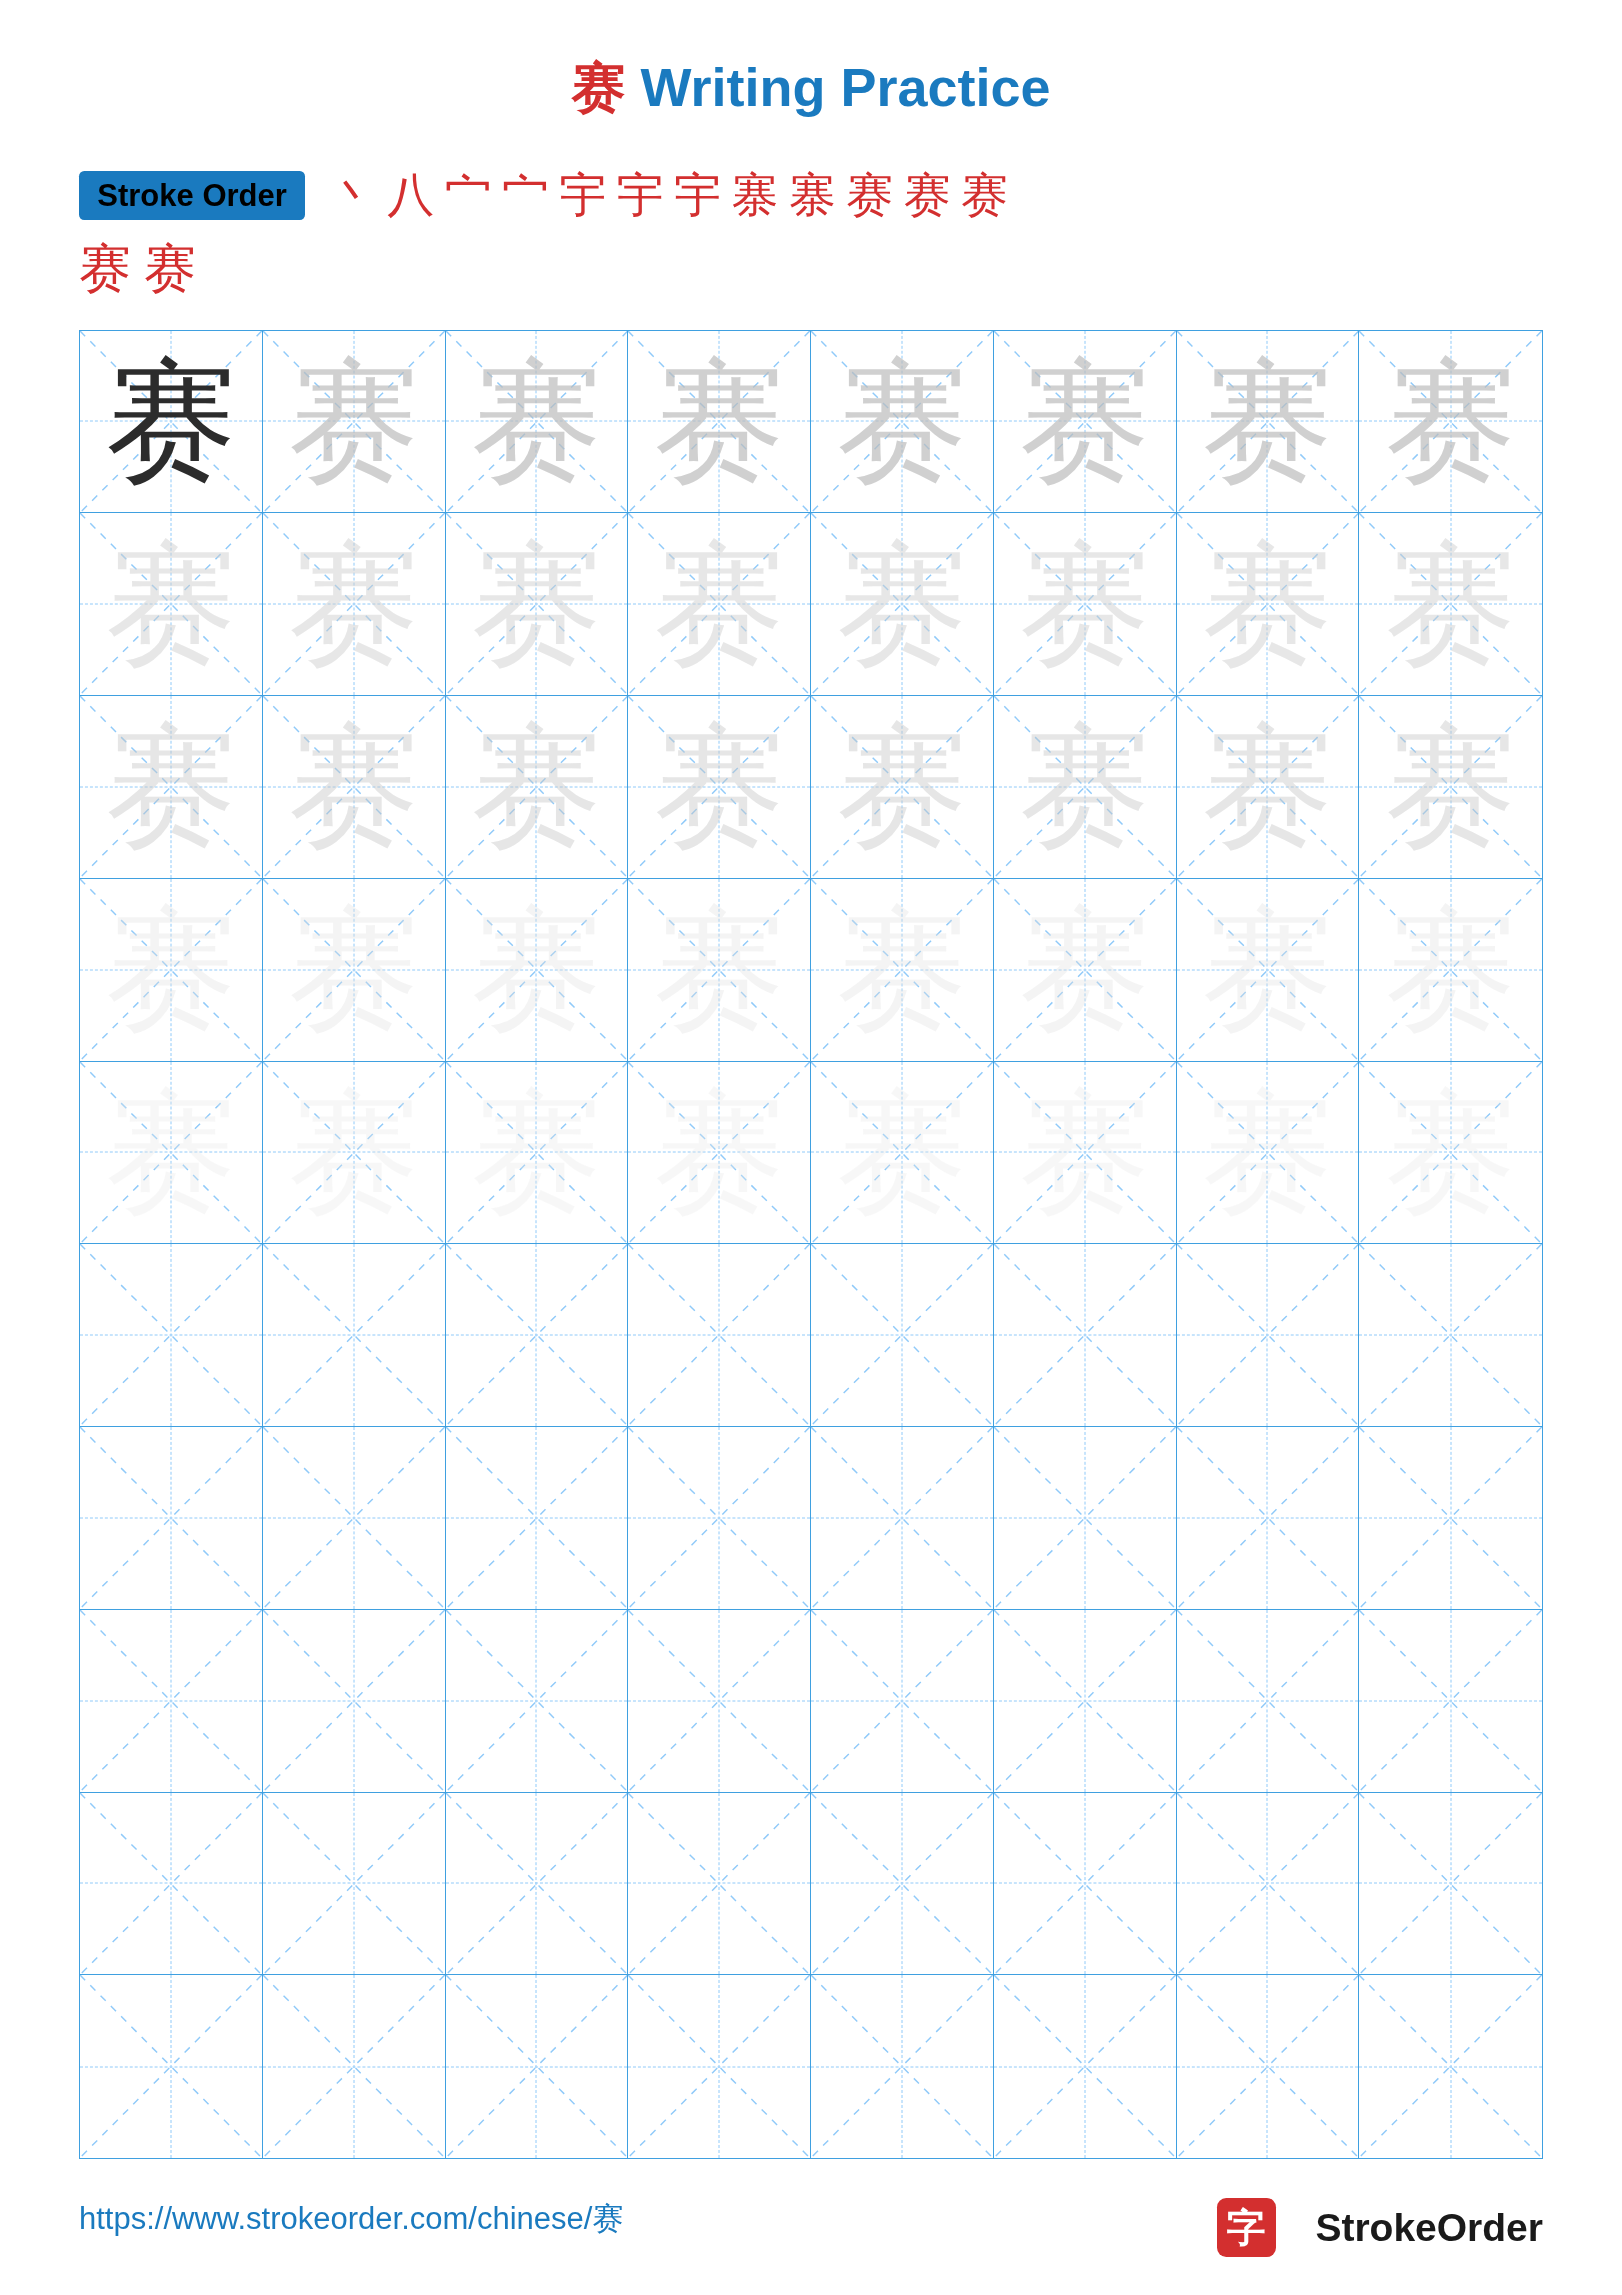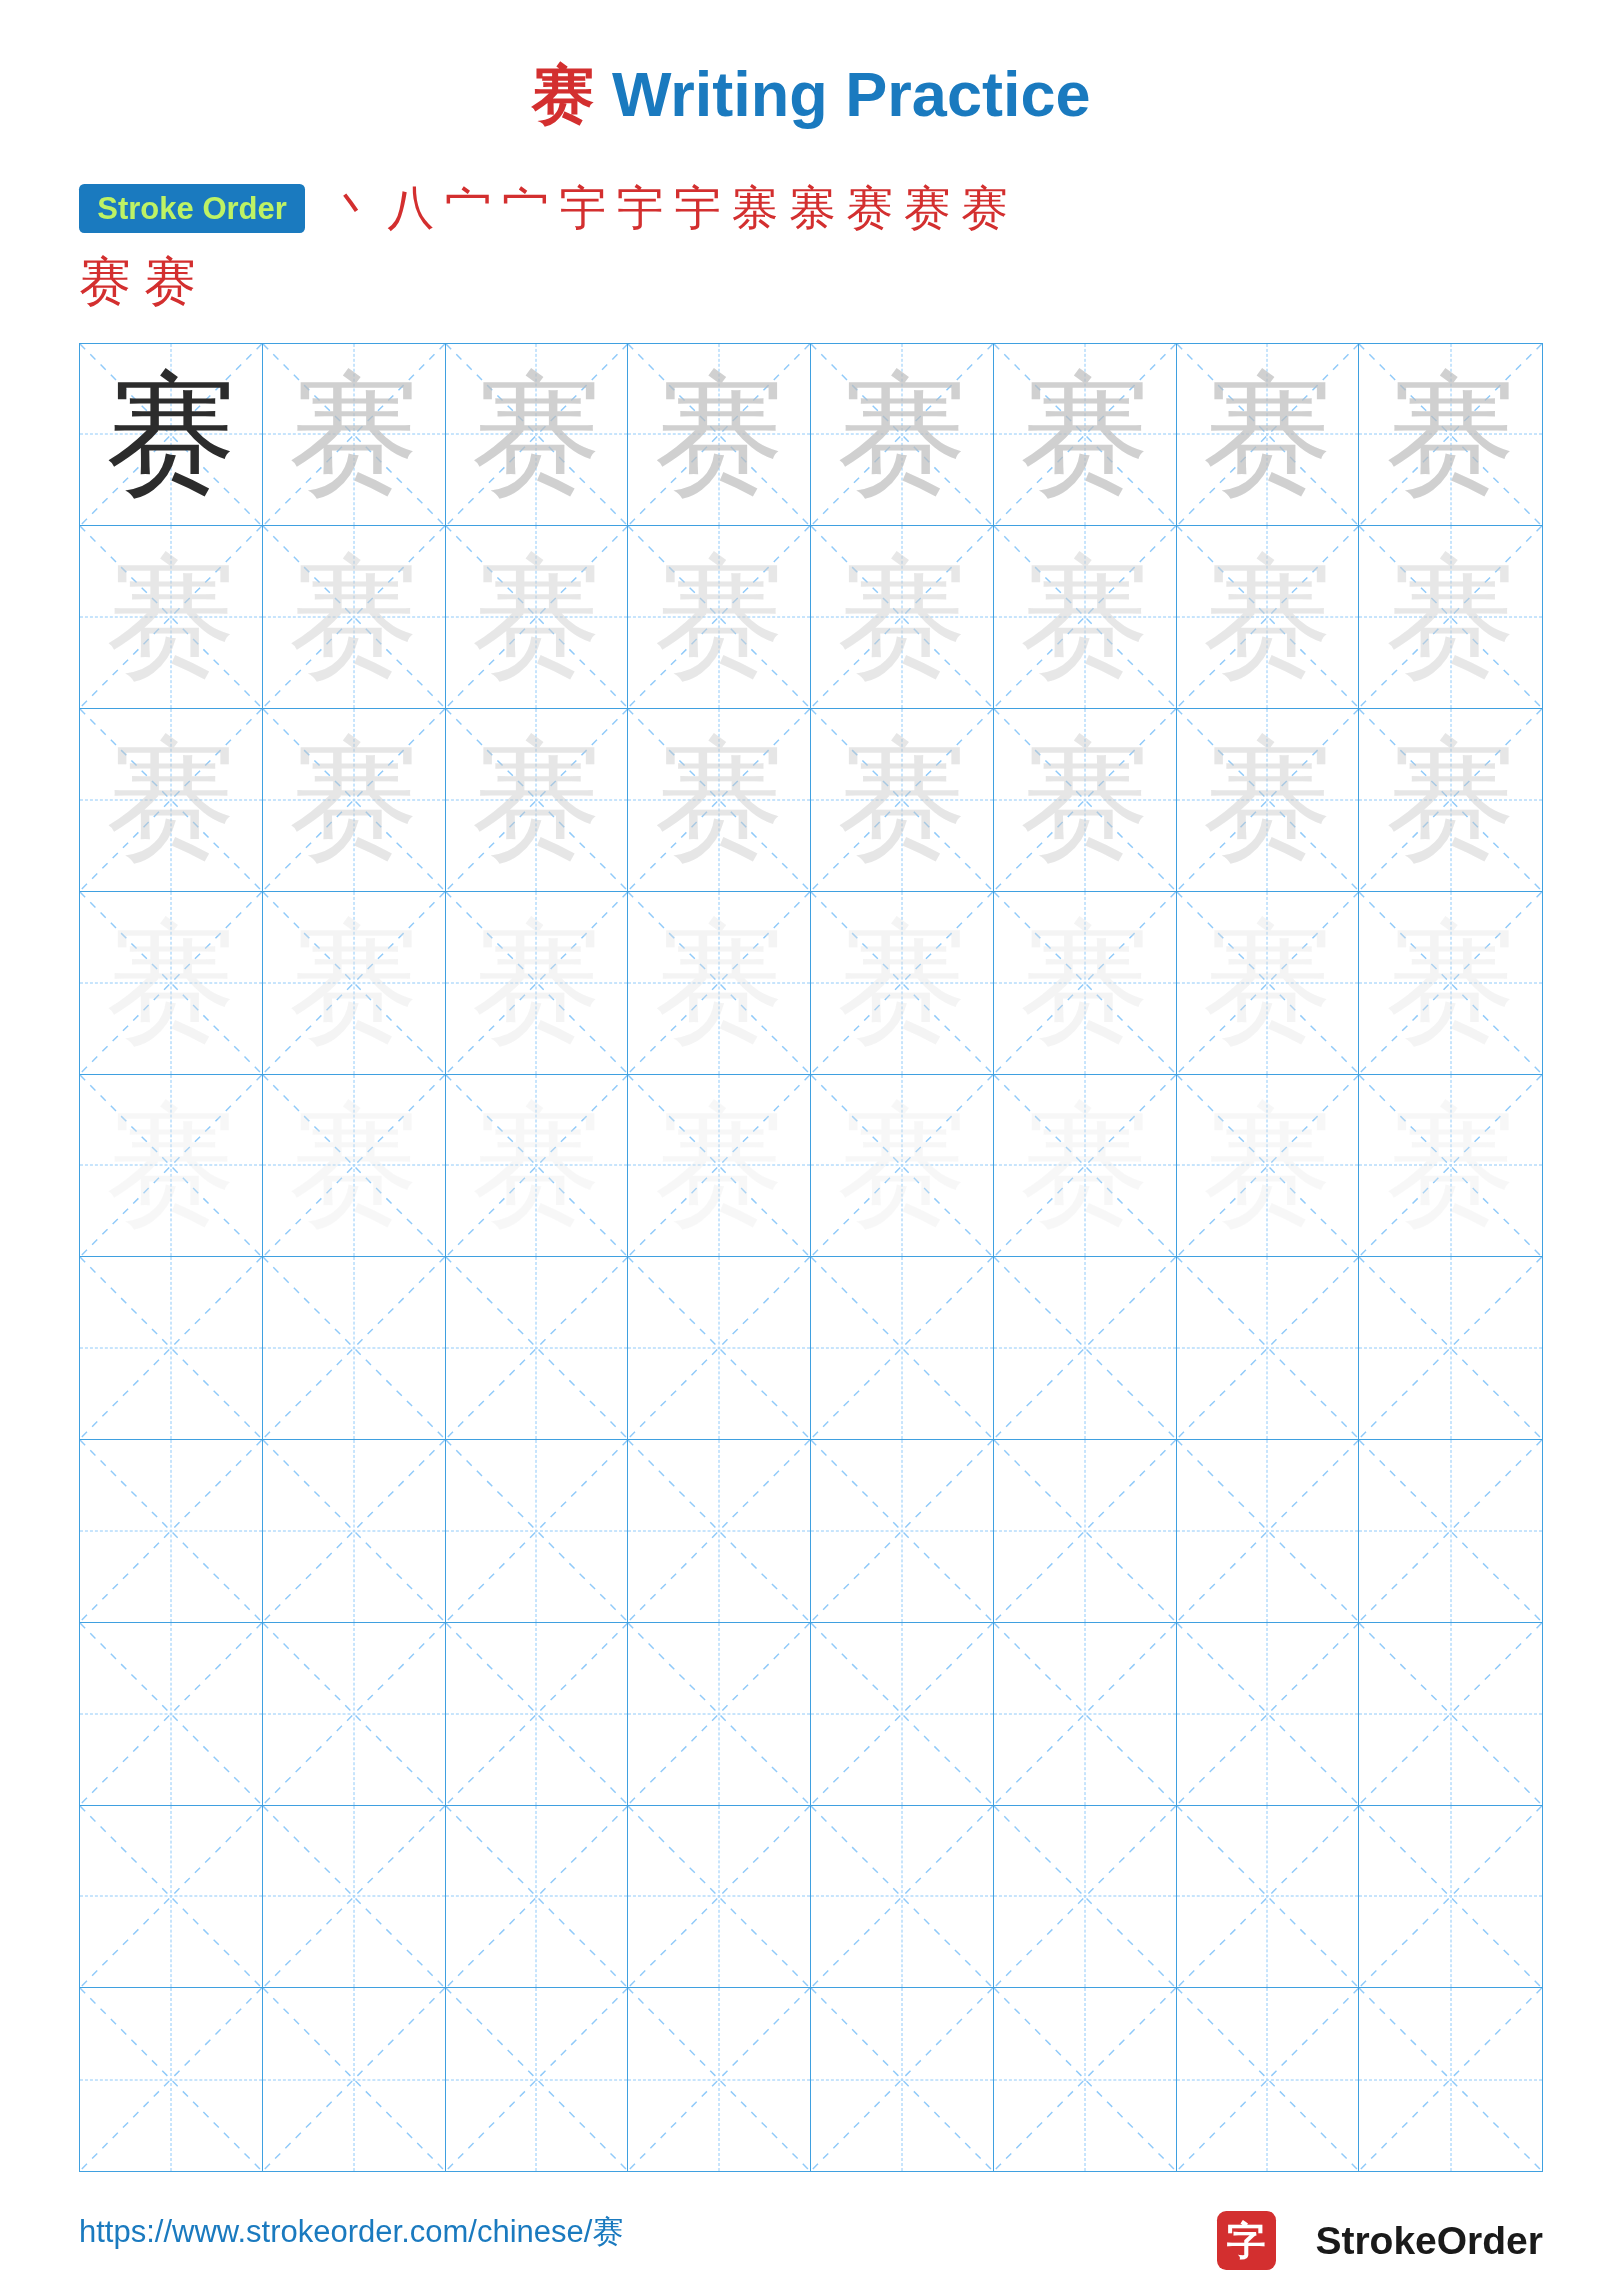--- a/index.html
+++ b/index.html
@@ -15,41 +15,41 @@
       width: 1622px;
       min-height: 2295px;
       background: #fff;
       padding: 52px 79px;
       display: flex;
       flex-direction: column;
       align-items: center;
     }
 
     .title {
-      font-size: 63px;
+      font-size: 54px;
       font-weight: bold;
       color: #1a7abf;
       margin-bottom: 39px;
       text-align: center;
       font-family: Arial, sans-serif;
     }
     .title-char {
       color: #d32f2f;
     }
 
     .stroke-order-row {
       display: flex;
       align-items: center;
       width: 100%;
       margin-bottom: 6.5px;
       flex-wrap: wrap;
     }
     .stroke-order-badge {
       background: #1a7abf;
-      color: #bef264;
+      color: #000000;
       font-size: 31px;
       padding: 6.5px 18.3px;
       border-radius: 5.2px;
       font-family: Arial, sans-serif;
       font-weight: bold;
       margin-right: 19.6px;
       white-space: nowrap;
     }
     .stroke-order-chars {
       display: flex;

